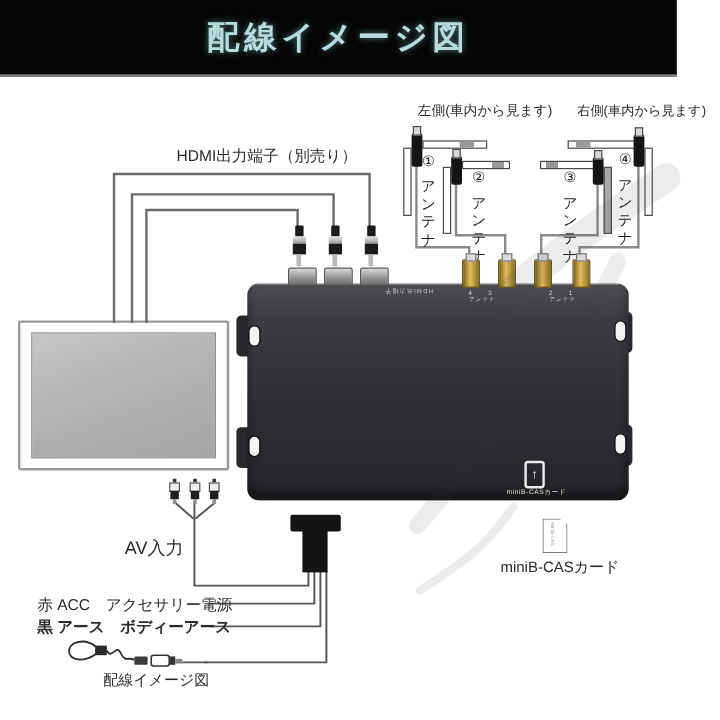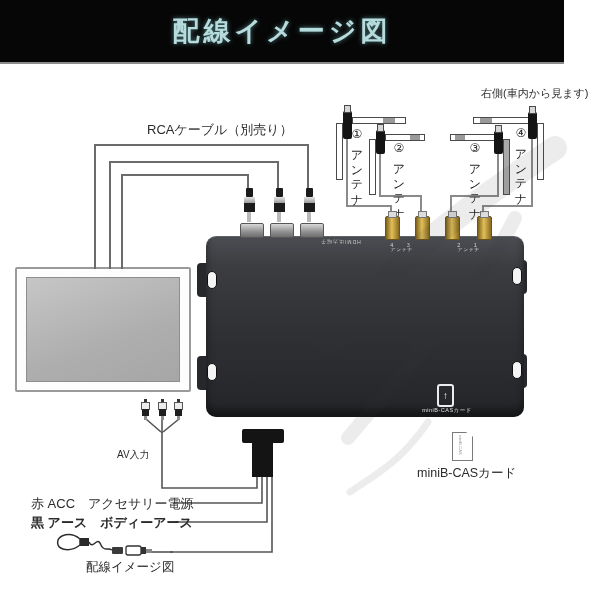--- a/index.html
+++ b/index.html
@@ -91,21 +91,21 @@
   .tcon-stem{position:absolute;left:252px;top:441px;width:21px;height:36px;background:#141414;}
   
   .bcas-card{position:absolute;left:452px;top:432px;width:19px;height:27px;background:#fff;
        border:1.5px solid #7a7a7a;clip-path:polygon(0 0,66% 0,100% 16%,100% 100%,0 100%);}
   .bcas-side{position:absolute;left:5px;top:2px;writing-mode:vertical-rl;font-size:4px;color:#999;}
   
   #lbl-rca{left:147px;top:122px;}
   #lbl-left{left:348px;top:87px;font-size:11.5px;}
   #lbl-right{left:481px;top:87px;font-size:11px;}
   #lbl-monitor{left:27px;top:398px;font-size:12.5px;}
-  #lbl-av{left:117px;top:449px;font-size:10px;}
+  #lbl-av{left:104px;top:449px;font-size:15px;}
   #lbl-acc{left:31px;top:496px;}
   #lbl-gnd{left:31px;top:515px;font-weight:bold;}
   #lbl-remote{left:86px;top:560px;font-size:12.5px;}
   #lbl-bcas{left:417px;top:466px;font-size:12.5px;}
   
   .receiver{position:absolute;left:55px;top:527px;}
   .watermark{position:absolute;left:0;top:0;width:600px;height:600px;pointer-events:none;opacity:.09;}
 </style>
 </head>
 <body>
@@ -266,21 +266,22 @@
     <rect x="71" y="19" width="15" height="9" rx="2" fill="#ffffff" stroke="#333" stroke-width="1.3"></rect>
     <rect x="86" y="20" width="5" height="7" fill="#333"></rect>
     <rect x="91" y="22" width="6" height="4" fill="#888"></rect>
     <line x1="97" y1="25" x2="118" y2="25" stroke="#555" stroke-width="1.6"></line>
   </svg>
 
   <div class="bcas-card">
     <div class="bcas-side">miniB-CAS</div>
   </div>
 
-  <div class="lbl" id="lbl-rca">RCAケーブル（別売り）</div>
+  <div class="lbl" id="lbl-rca">HDMI出力端子（別売り）</div>
+  <div class="lbl" id="lbl-left">左側(車内から見ます)</div>
   <div class="lbl" id="lbl-right">右側(車内から見ます)</div>
   <div class="lbl" id="lbl-av">AV入力</div>
   <div class="lbl" id="lbl-acc">赤 ACC　アクセサリー電源</div>
   <div class="lbl" id="lbl-gnd">黒 アース　ボディーアース</div>
   <div class="lbl" id="lbl-remote">配線イメージ図</div>
   <div class="lbl" id="lbl-bcas">miniB-CASカード</div>
 
   <svg class="watermark" viewBox="0 0 600 600">
     <g stroke="#3a3a3a" fill="none" stroke-linecap="round">
       <path d="M555,148 C455,215 395,260 330,345" stroke-width="24"></path>

